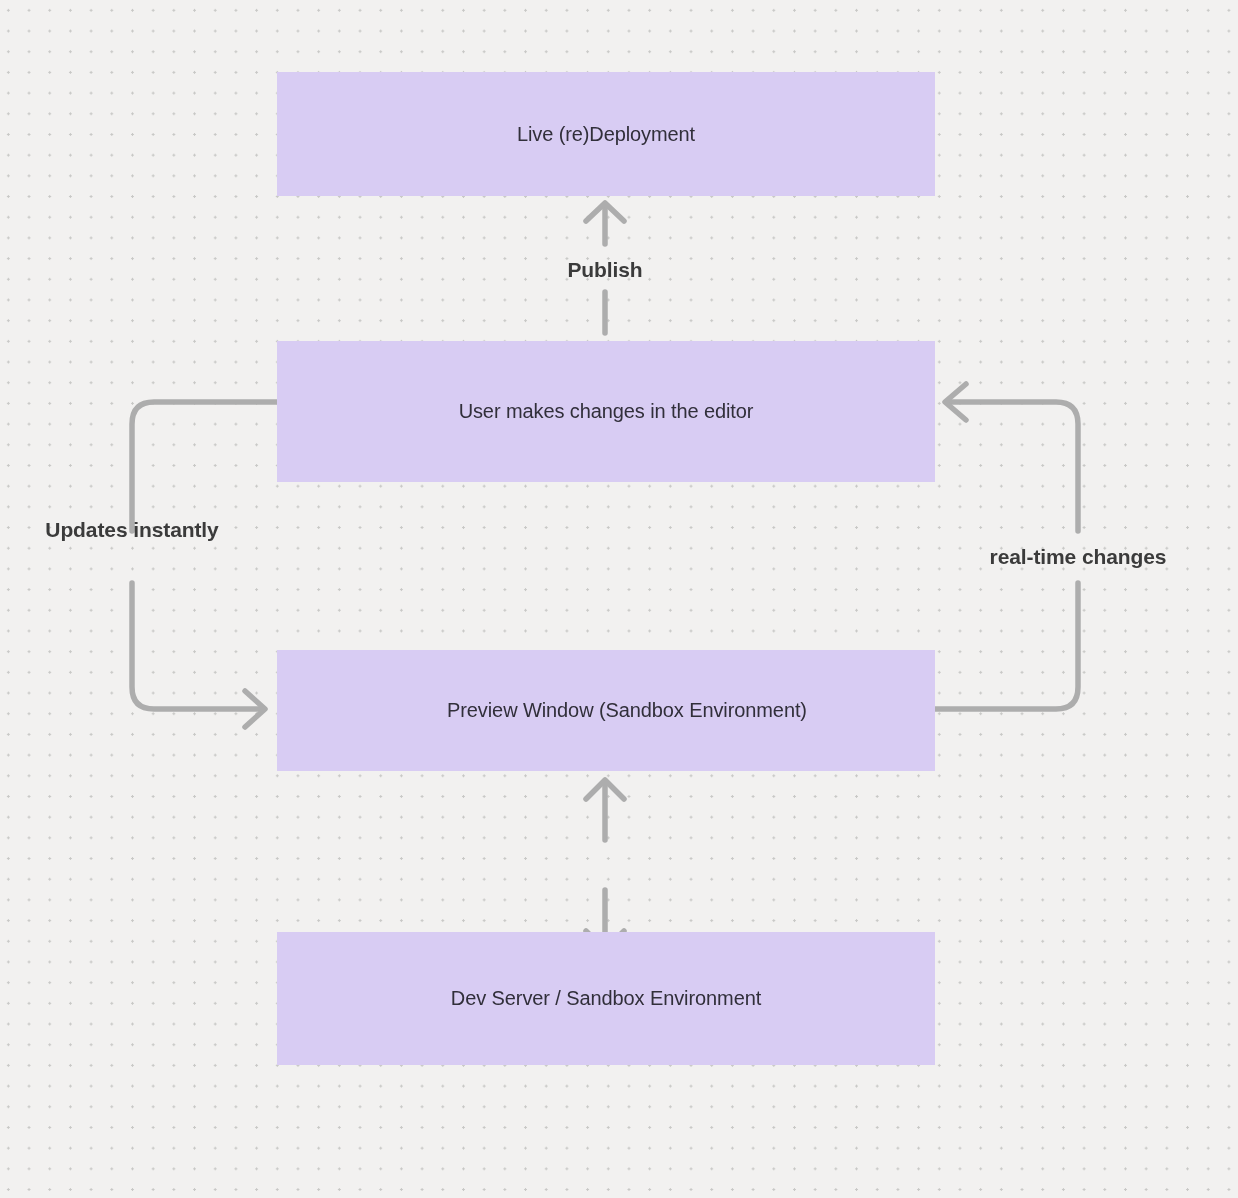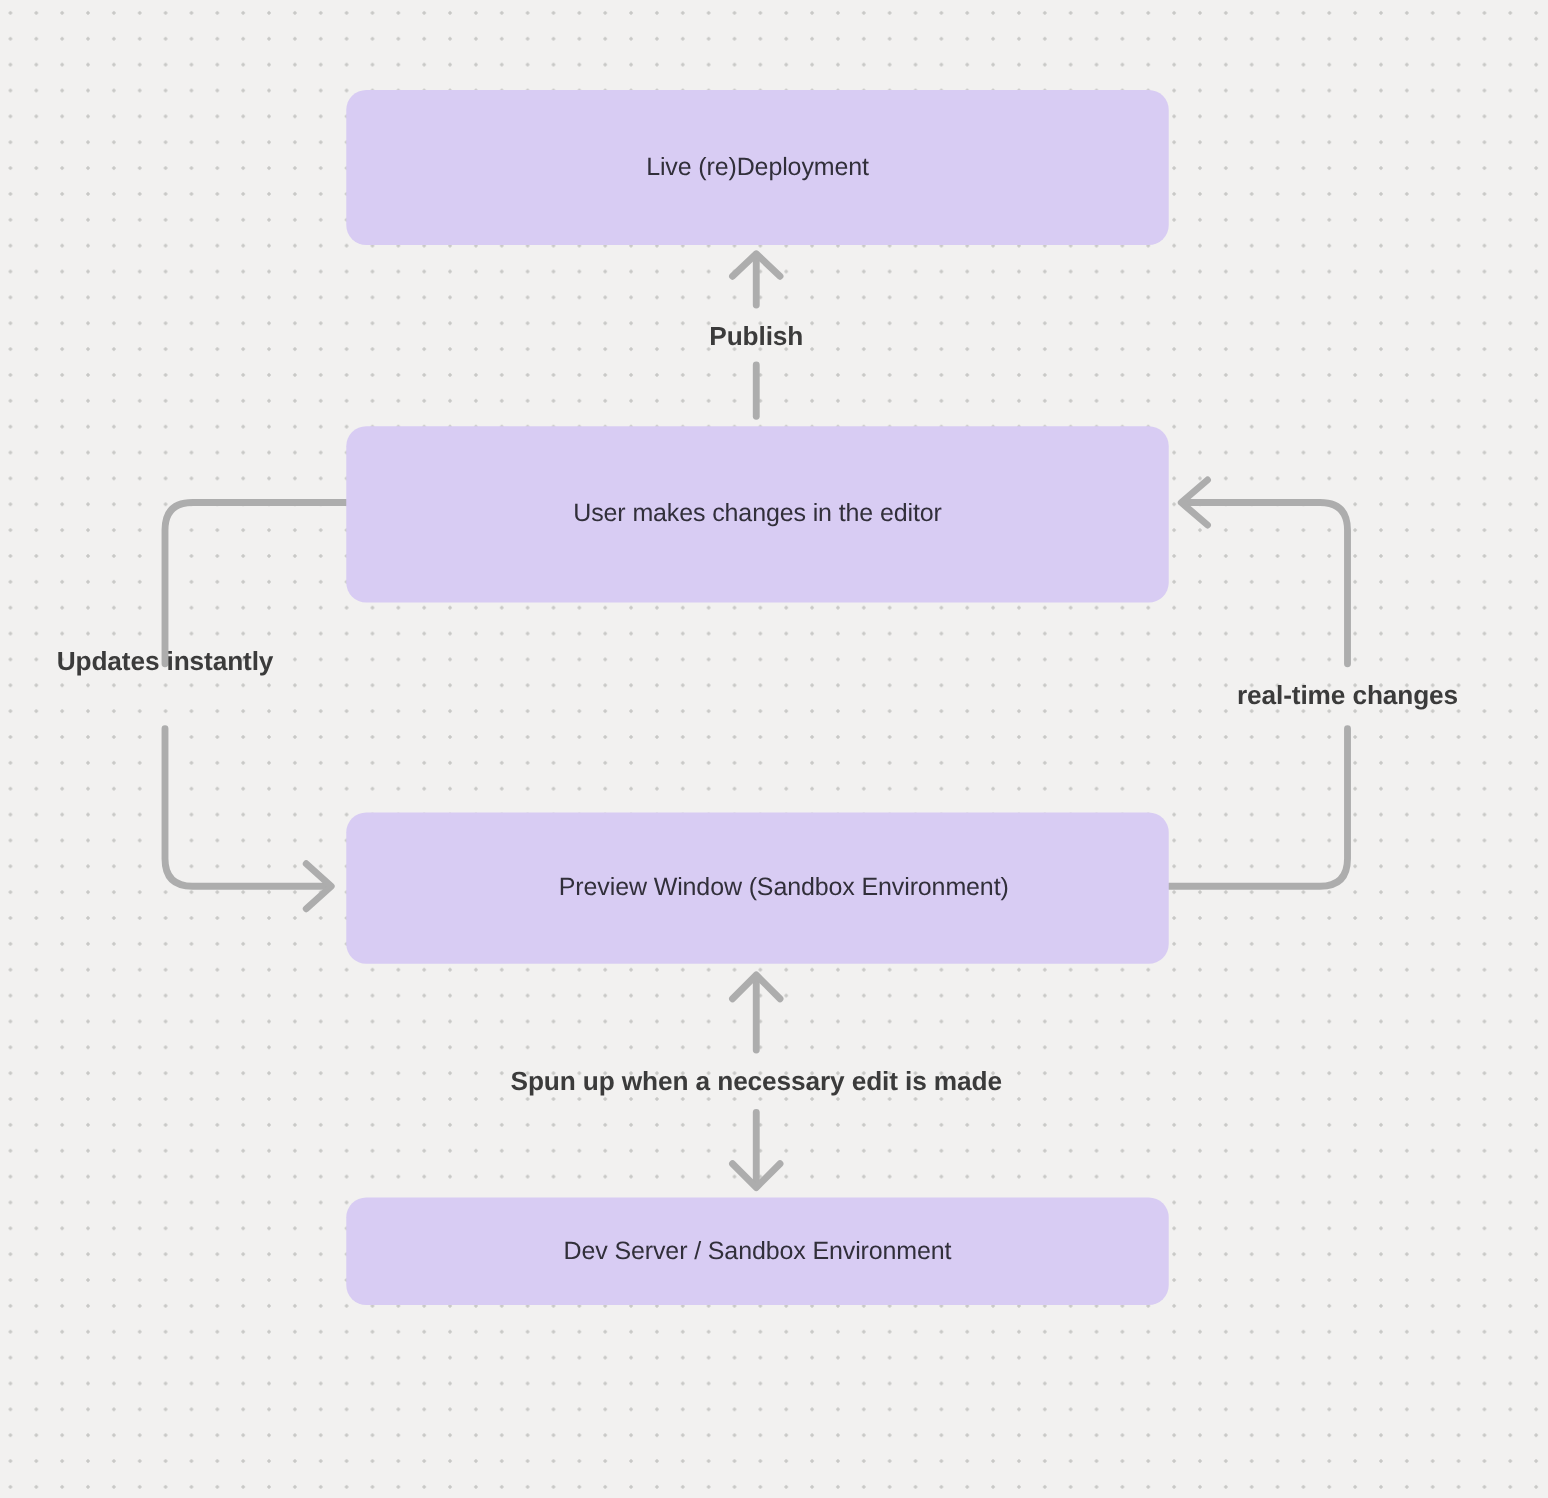--- a/index.html
+++ b/index.html
@@ -38,34 +38,34 @@
     stroke:var(--arrow);
     stroke-width:5.5;
     stroke-linecap:round;
     stroke-linejoin:round;
   }
   .node{
     position:absolute;
     left:277px;
     width:658px;
     background:var(--node-fill);
-    border-radius:16px;
+    border-radius:0;
     display:flex;
     align-items:center;
     justify-content:center;
     text-align:center;
     color:var(--node-text);
     font-size:20px;
     font-weight:500;
     letter-spacing:-0.1px;
   }
   .node-1{top:72px;height:124px;}
   .node-2{top:341px;height:141px;}
   .node-3{top:650px;height:121px;padding-left:42px;}
-  .node-4{top:958px;height:86px;}
+  .node-4{top:932px;height:133px;}
   .edge-label{
     position:absolute;
     transform:translate(-50%,-50%);
     white-space:nowrap;
     color:var(--label-text);
     font-size:21px;
     font-weight:700;
     letter-spacing:-0.1px;
   }
   .lbl-publish{left:605px;top:270px;}
@@ -118,15 +118,14 @@
     <span>Preview Window (Sandbox Environment)</span>
   </div>
 
   <div class="node node-4">
     <span>Dev Server / Sandbox Environment</span>
   </div>
 
   <div class="edge-label lbl-publish">Publish</div>
   <div class="edge-label lbl-updates">Updates instantly</div>
   <div class="edge-label lbl-feedback">real-time changes</div>
-  <div class="edge-label lbl-spunup">Spun up when a necessary edit is made</div>
 
 </div>
 
 </body></html>

